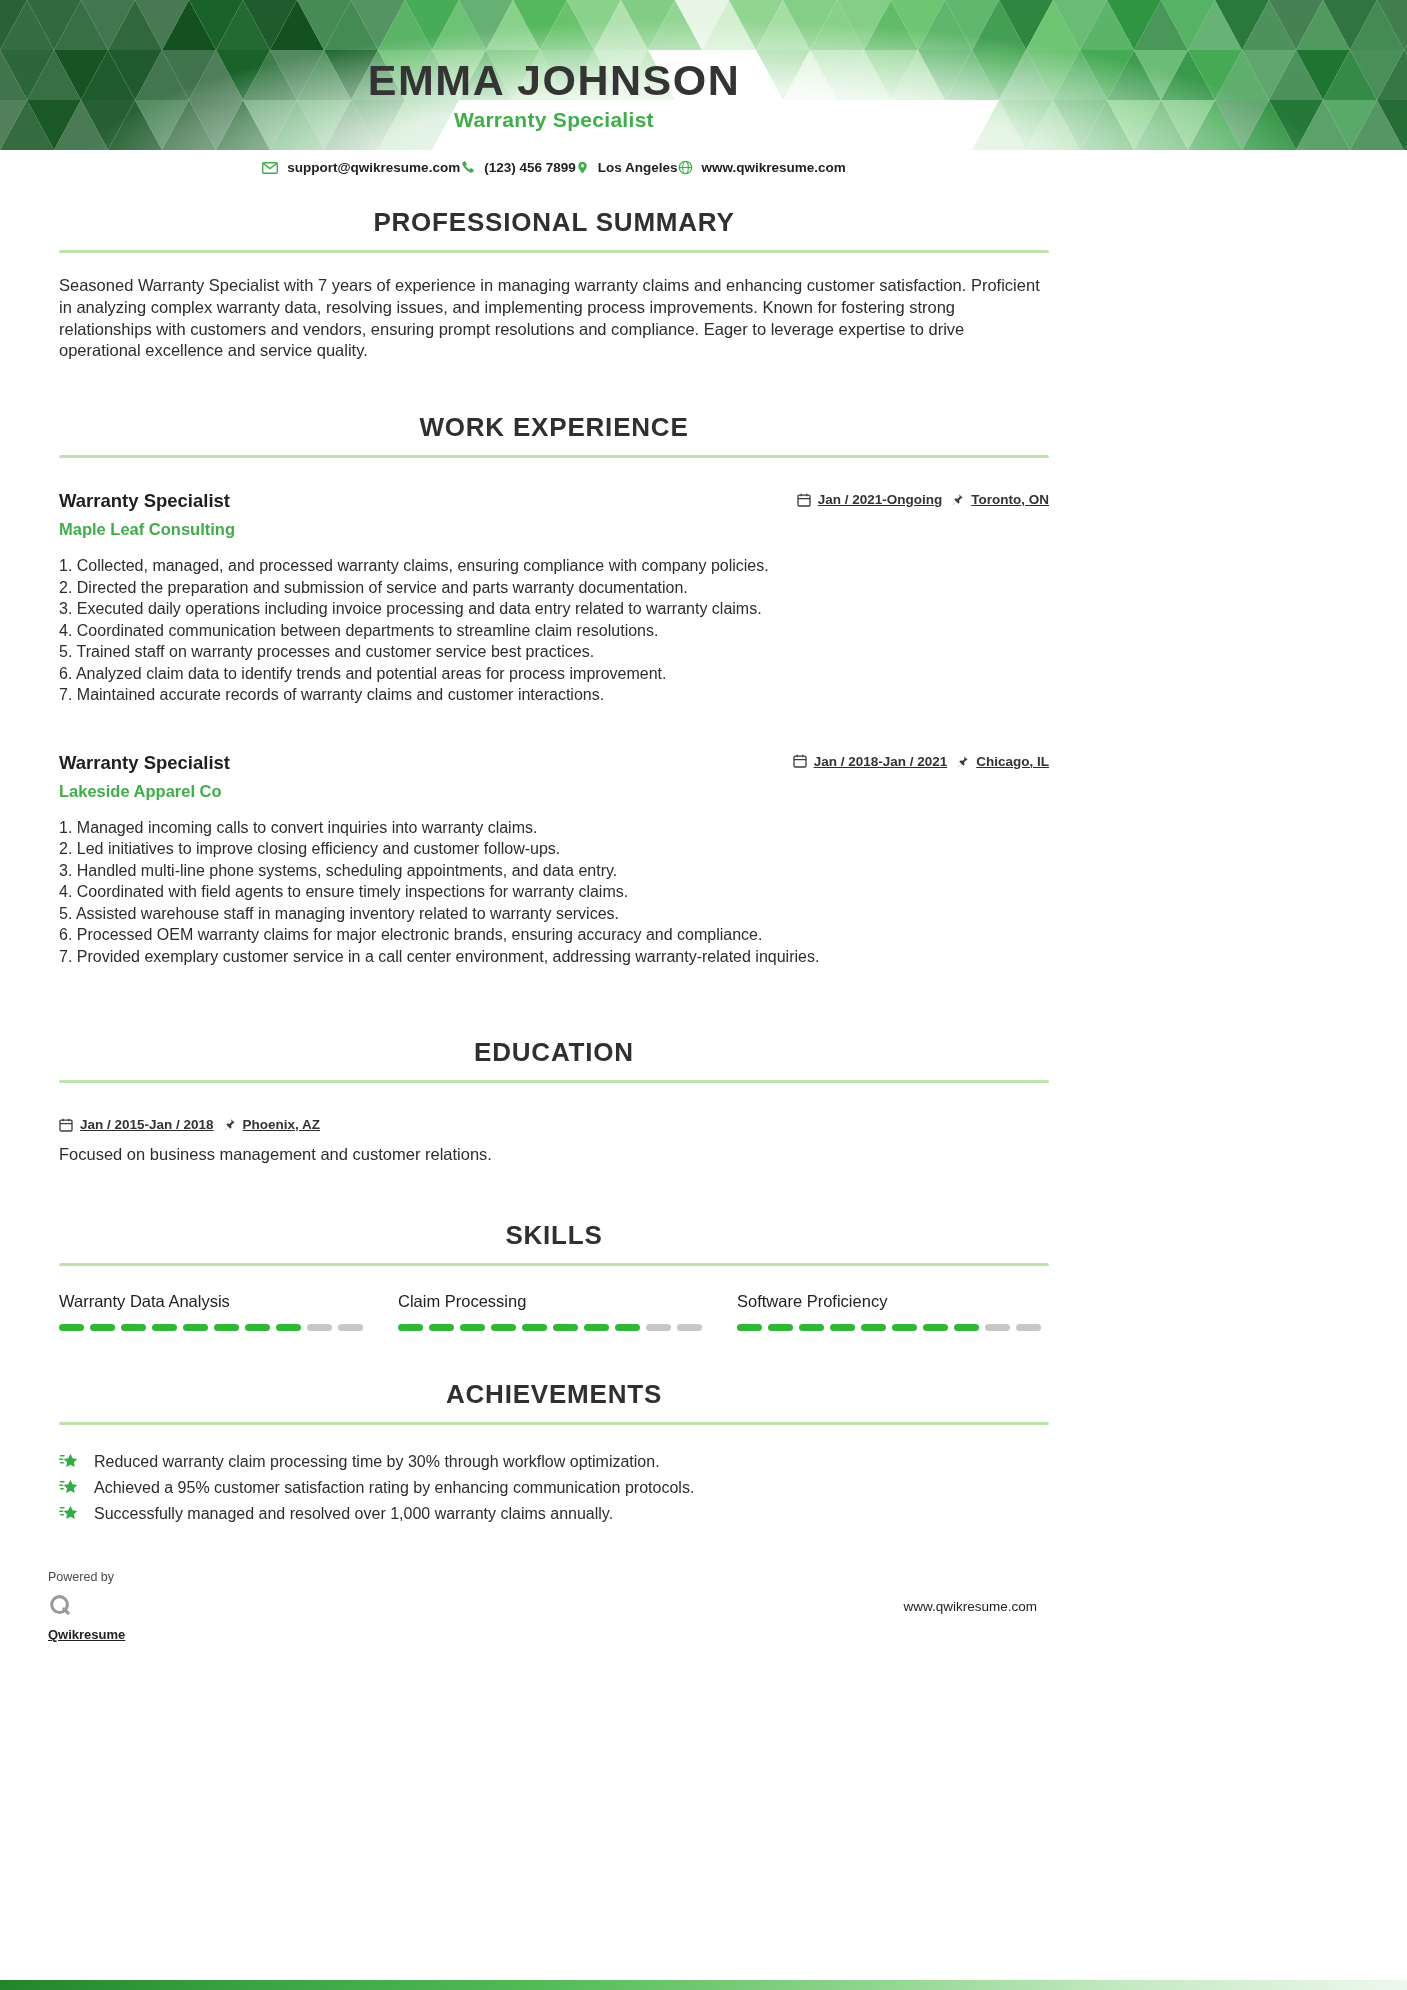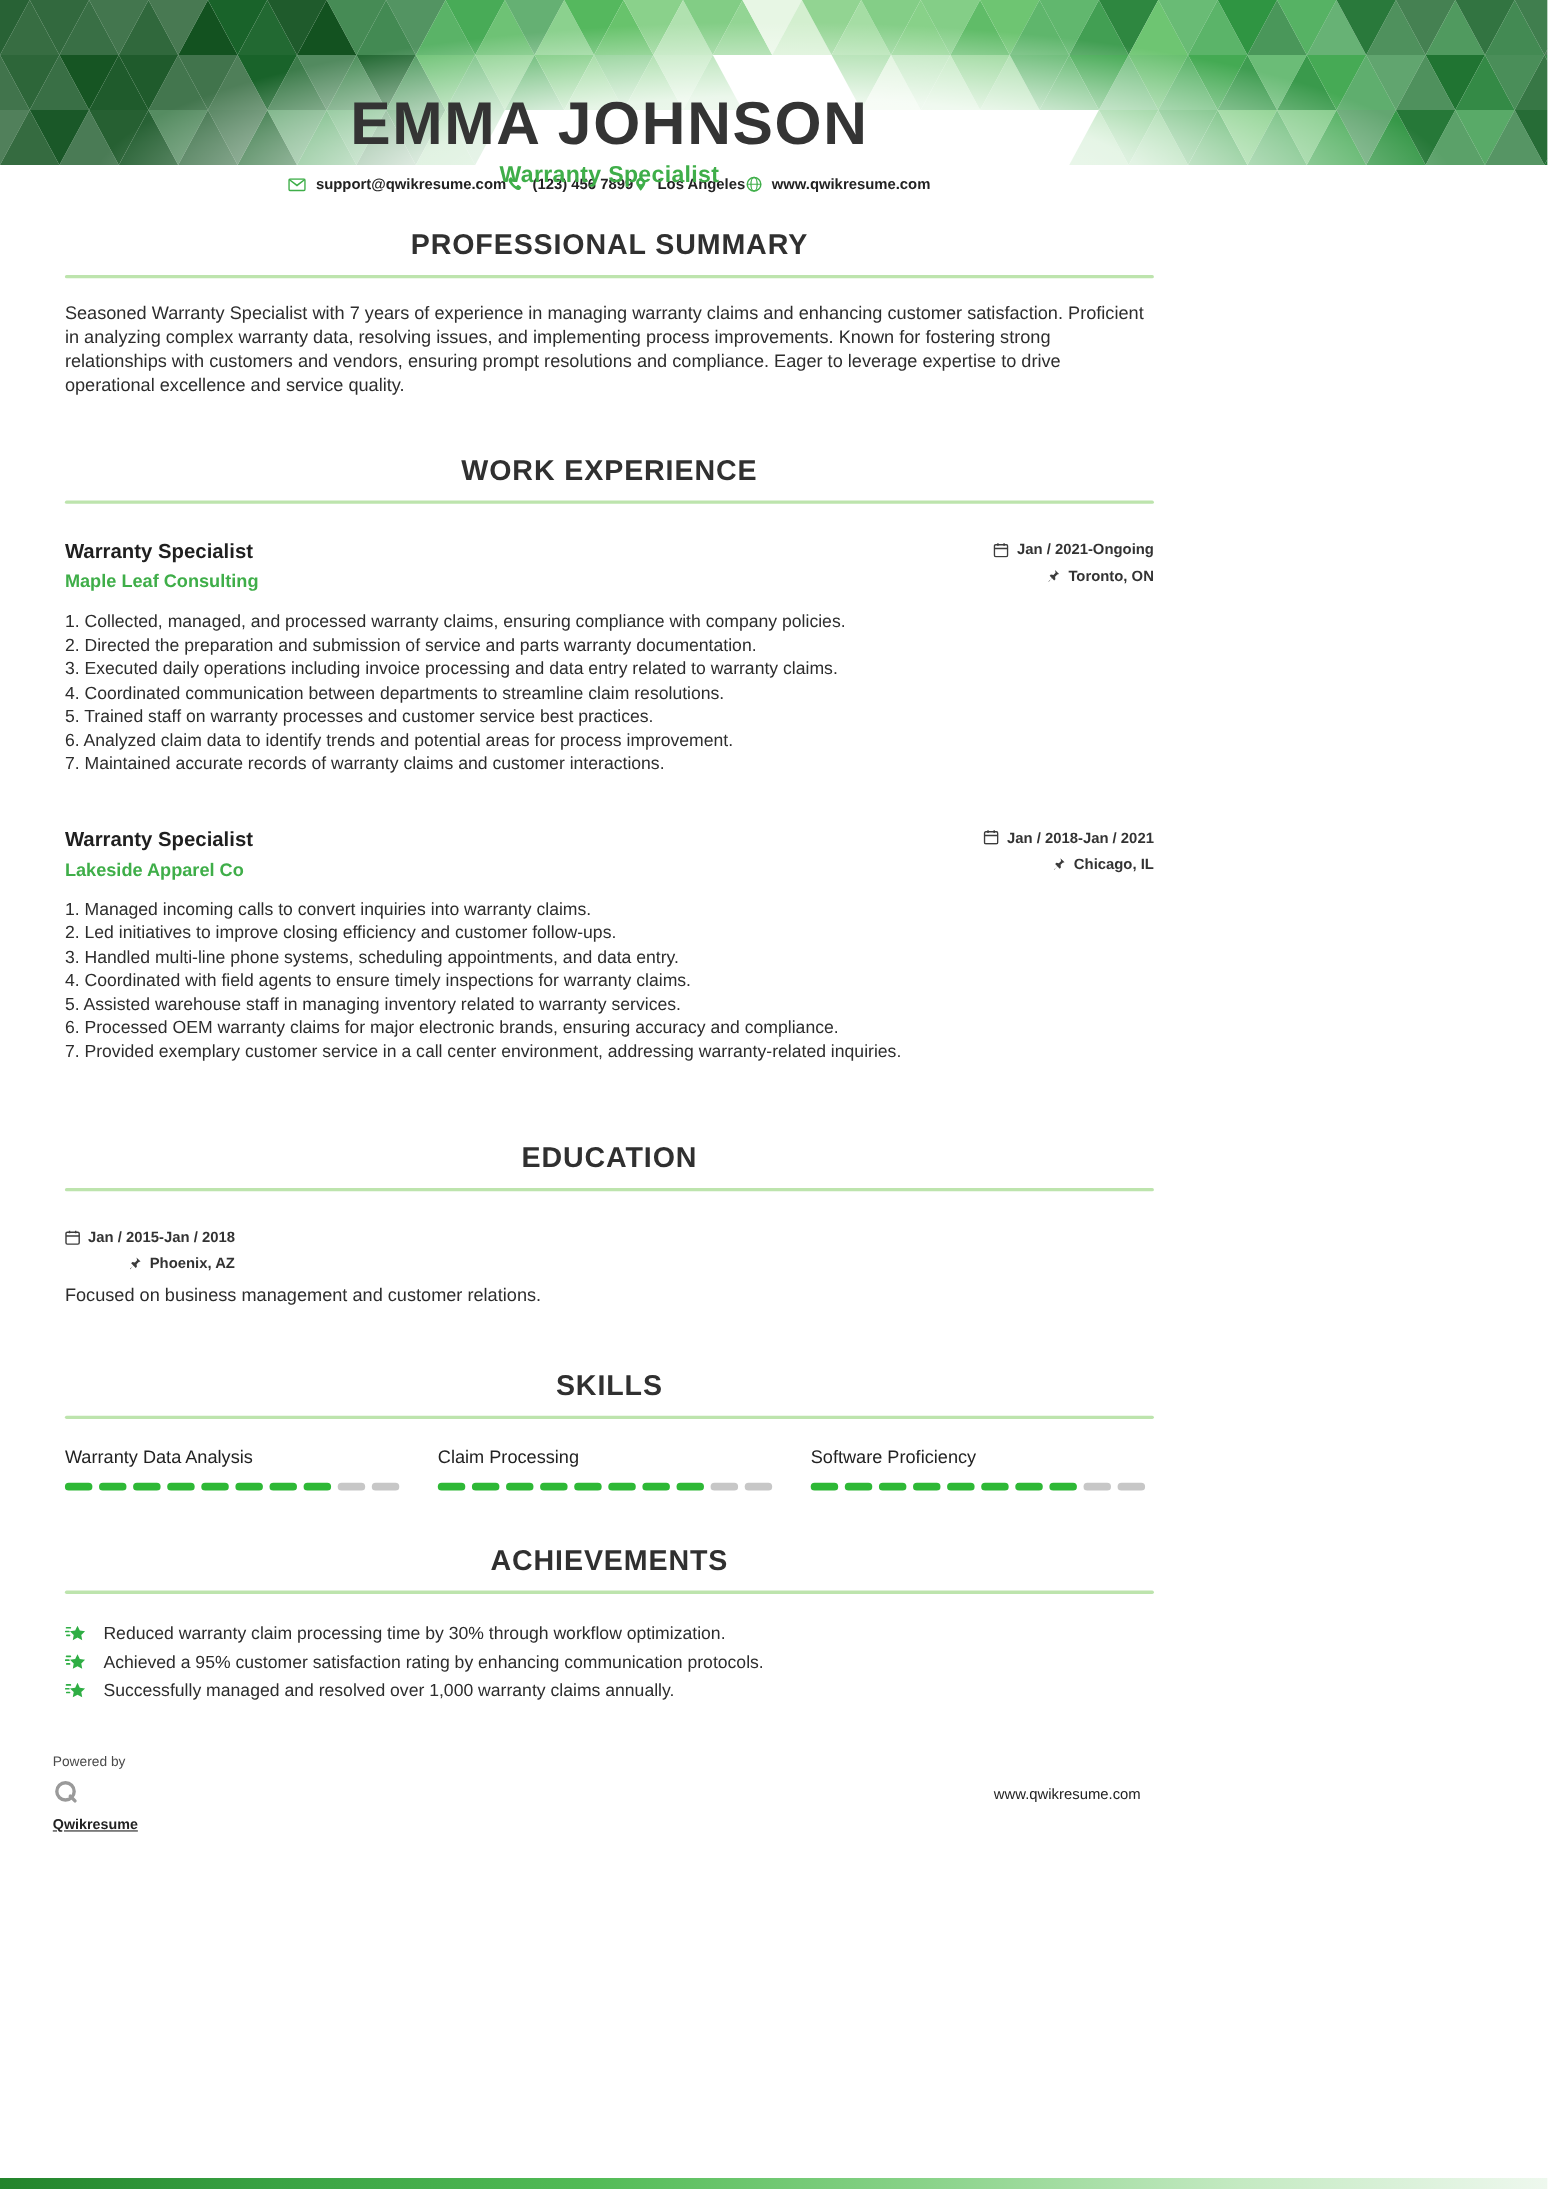--- a/index.html
+++ b/index.html
@@ -3,42 +3,42 @@
 <meta charset="utf-8">
 <style>
   html,body{margin:0;padding:0;}
   body{background:#ffffff;font-family:"Liberation Sans",sans-serif;color:#2e2e2e;}
   .page{position:relative;width:1407px;height:1990px;background:#fff;overflow:hidden;}
 
   
   .hero{position:relative;width:1407px;height:150px;}
   .hero svg.pattern{position:absolute;left:0;top:0;width:1407px;height:150px;display:block;}
   .hero-text{position:absolute;left:59px;top:0;width:990px;text-align:center;}
-  .hero-text h1{margin:0;padding-top:84px;font-size:55px;font-weight:700;letter-spacing:1.5px;color:#343434;line-height:1.05;}
+  .hero-text h1{margin:0;padding-top:58px;font-size:43px;font-weight:700;letter-spacing:1.5px;color:#343434;line-height:1.05;}
   .hero-text .job-title{margin-top:5px;font-size:21px;font-weight:700;letter-spacing:.3px;color:#3fae49;}
 
   .contact-row{margin:10px 0 0 59px;width:990px;display:flex;justify-content:center;align-items:center;}
   .contact-item{display:flex;align-items:center;gap:9px;font-size:13.5px;font-weight:700;color:#222;}
   .contact-item svg{display:block;}
 
   
   .content{width:990px;margin-left:59px;}
 
   .sec{margin-top:50px;}
   .sec.first{margin-top:32px;}
   .sec h2{margin:0;text-align:center;font-size:26px;font-weight:700;letter-spacing:.8px;color:#303030;}
   .divider{margin-top:12px;height:3px;background:#bde4ad;border-radius:2px;}
 
   .summary-text{margin-top:22px;font-size:16.5px;line-height:1.32;color:#2d2d2d;}
 
   .entry{margin-top:32px;}
   .entry-head{display:flex;justify-content:space-between;align-items:flex-start;}
   .entry-title{font-size:18.5px;font-weight:700;color:#1f1f1f;}
   .entry-sub{margin-top:8px;font-size:16.5px;font-weight:700;color:#3fae49;}
-  .meta{display:flex;flex-direction:column;align-items:flex-end;gap:9px;padding-top:2px;}
+  .meta{display:flex;flex-direction:row;align-items:flex-end;gap:9px;padding-top:2px;text-decoration:underline;}
   .meta-row{display:flex;align-items:center;gap:7px;font-size:13.5px;font-weight:700;color:#333;}
   .meta-row svg{display:block;}
 
   ol.bullets{list-style:none;counter-reset:item;margin:16px 0 0;padding:0;}
   ol.bullets li{counter-increment:item;font-size:16px;line-height:21.5px;color:#2d2d2d;}
   ol.bullets li::before{content:counter(item) ". ";}
 
   .edu-note{margin-top:13px;font-size:16.5px;color:#2d2d2d;}
 
   

